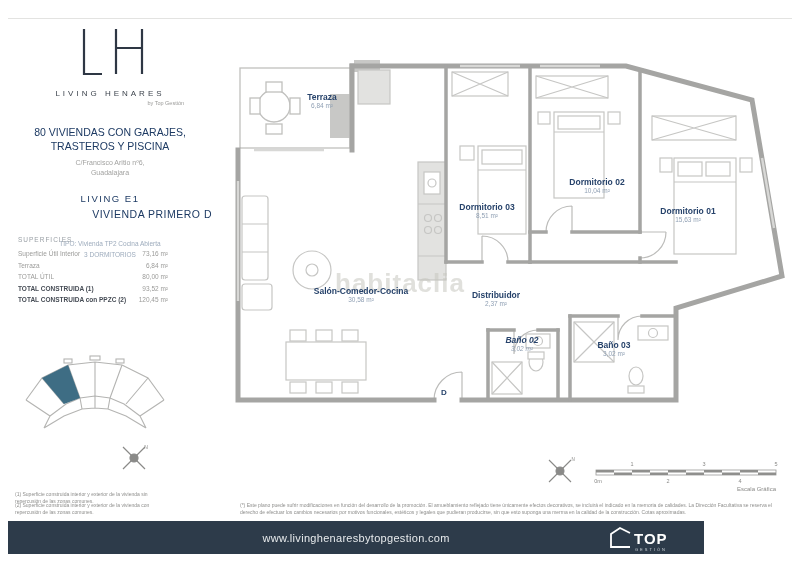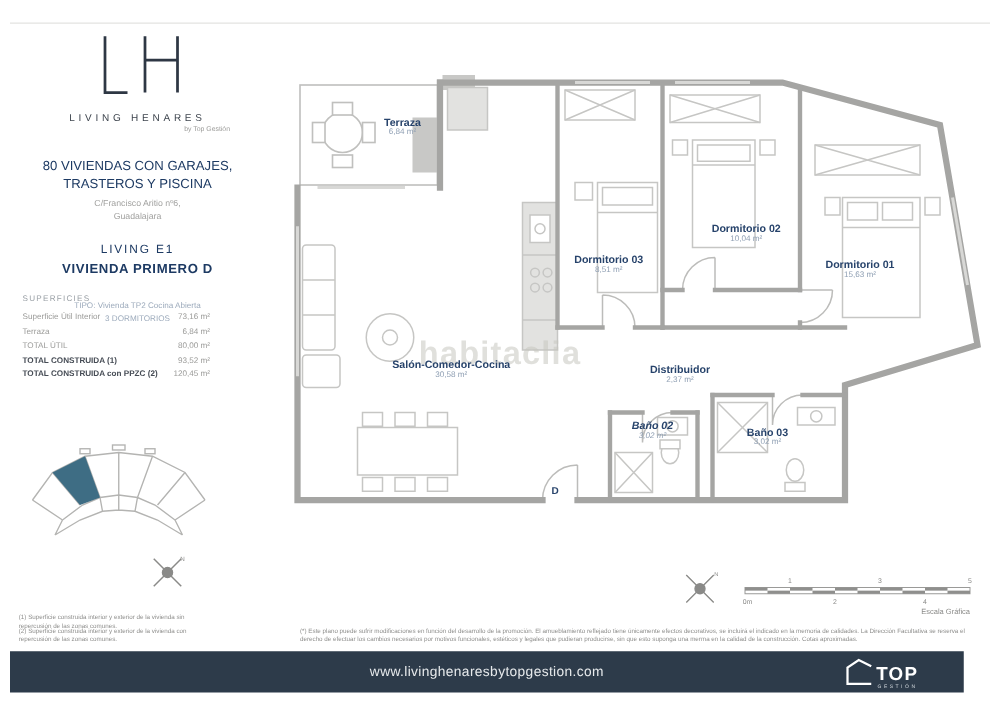--- a/index.html
+++ b/index.html
@@ -8,21 +8,21 @@
   .abs{position:absolute;}
   #frame-top{left:8px;top:18px;width:784px;height:1px;background:#e3e3e1;}
 
   
   #sidebar{left:8px;top:26px;width:204px;text-align:center;}
   .brand-name{font-size:8px;letter-spacing:3px;color:#3e454e;margin-top:3px;}
   .brand-byline{font-size:5.5px;color:#9a9a98;margin-top:2px;width:128px;margin-left:auto;margin-right:28px;text-align:right;}
   .proj-title{margin-top:20px;font-size:10.5px;font-weight:normal;color:#1d3a63;line-height:1.3;}
   .proj-address{margin-top:5px;font-size:7px;color:#a2a2a0;line-height:1.4;}
   .proj-portal{margin-top:15px;font-size:9.5px;color:#1d3a63;letter-spacing:1.5px;}
-  .proj-unit{margin-top:4px;font-size:10.5px;font-weight:bold;color:#1d3a63;letter-spacing:.5px;}
+  .proj-unit{margin-top:4px;font-size:10.5px;font-weight:normal;color:#1d3a63;letter-spacing:.5px;text-align:right;}
   .proj-tipo{margin-top:20px;font-size:6.5px;color:#9dabbc;}
   .proj-beds{margin-top:4px;font-size:6.5px;color:#9dabbc;}
 
   
   #superficies{left:18px;top:236px;width:150px;}
   .sup-heading{font-size:6.5px;color:#9aa0a6;letter-spacing:1px;margin-bottom:7px;}
   .sup-row{display:flex;justify-content:space-between;font-size:6.5px;color:#9b9b99;margin-top:4.5px;}
   .sup-row.bold{font-weight:bold;}
   .sup-row.bold .sup-label{color:#464c55;}
   .sup-value{color:#9b9b99;font-weight:normal;}
@@ -34,21 +34,21 @@
   #watermark{left:400px;top:283px;transform:translate(-50%,-50%);font-size:26px;font-weight:bold;
              color:rgba(198,198,192,.55);letter-spacing:1px;z-index:2;}
 
   
   .fn{position:absolute;font-size:5px;color:#8e8e8c;line-height:1.35;}
   #fn1{left:15px;top:491px;width:152px;}
   #fn2{left:15px;top:502px;width:152px;}
   #fn3{left:240px;top:502px;width:548px;}
 
   
-  #footer{left:8px;top:521px;width:763px;height:33px;background:#2d3b4a;}
+  #footer{left:8px;top:521px;width:696px;height:33px;background:#2d3b4a;}
   #footer-url{position:absolute;left:50%;top:50%;transform:translate(-50%,-50%);
               color:#e7eaec;font-size:11px;letter-spacing:.3px;}
   #footer-logo{position:absolute;right:26px;top:3px;}
 </style>
 </head>
 <body>
 
 <div id="frame-top" class="abs"></div>
 
 <div id="sidebar" class="abs">
@@ -254,21 +254,21 @@
   <div class="room-area">10,04 m²</div>
 </div>
 <div class="room-label" style="left:688px;top:216px;">
   <div class="room-name">Dormitorio 01</div>
   <div class="room-area">15,63 m²</div>
 </div>
 <div class="room-label" style="left:329px;top:296px;margin-left:32px;">
   <div class="room-name">Salón-Comedor-Cocina</div>
   <div class="room-area">30,58 m²</div>
 </div>
-<div class="room-label" style="left:544px;top:300px;">
+<div class="room-label" style="left:496px;top:300px;">
   <div class="room-name">Distribuidor</div>
   <div class="room-area">2,37 m²</div>
 </div>
 <div class="room-label" style="left:522px;top:345px;font-style:italic;">
   <div class="room-name">Baño 02</div>
   <div class="room-area">3,02 m²</div>
 </div>
 <div class="room-label" style="left:614px;top:350px;">
   <div class="room-name">Baño 03</div>
   <div class="room-area">3,02 m²</div>

